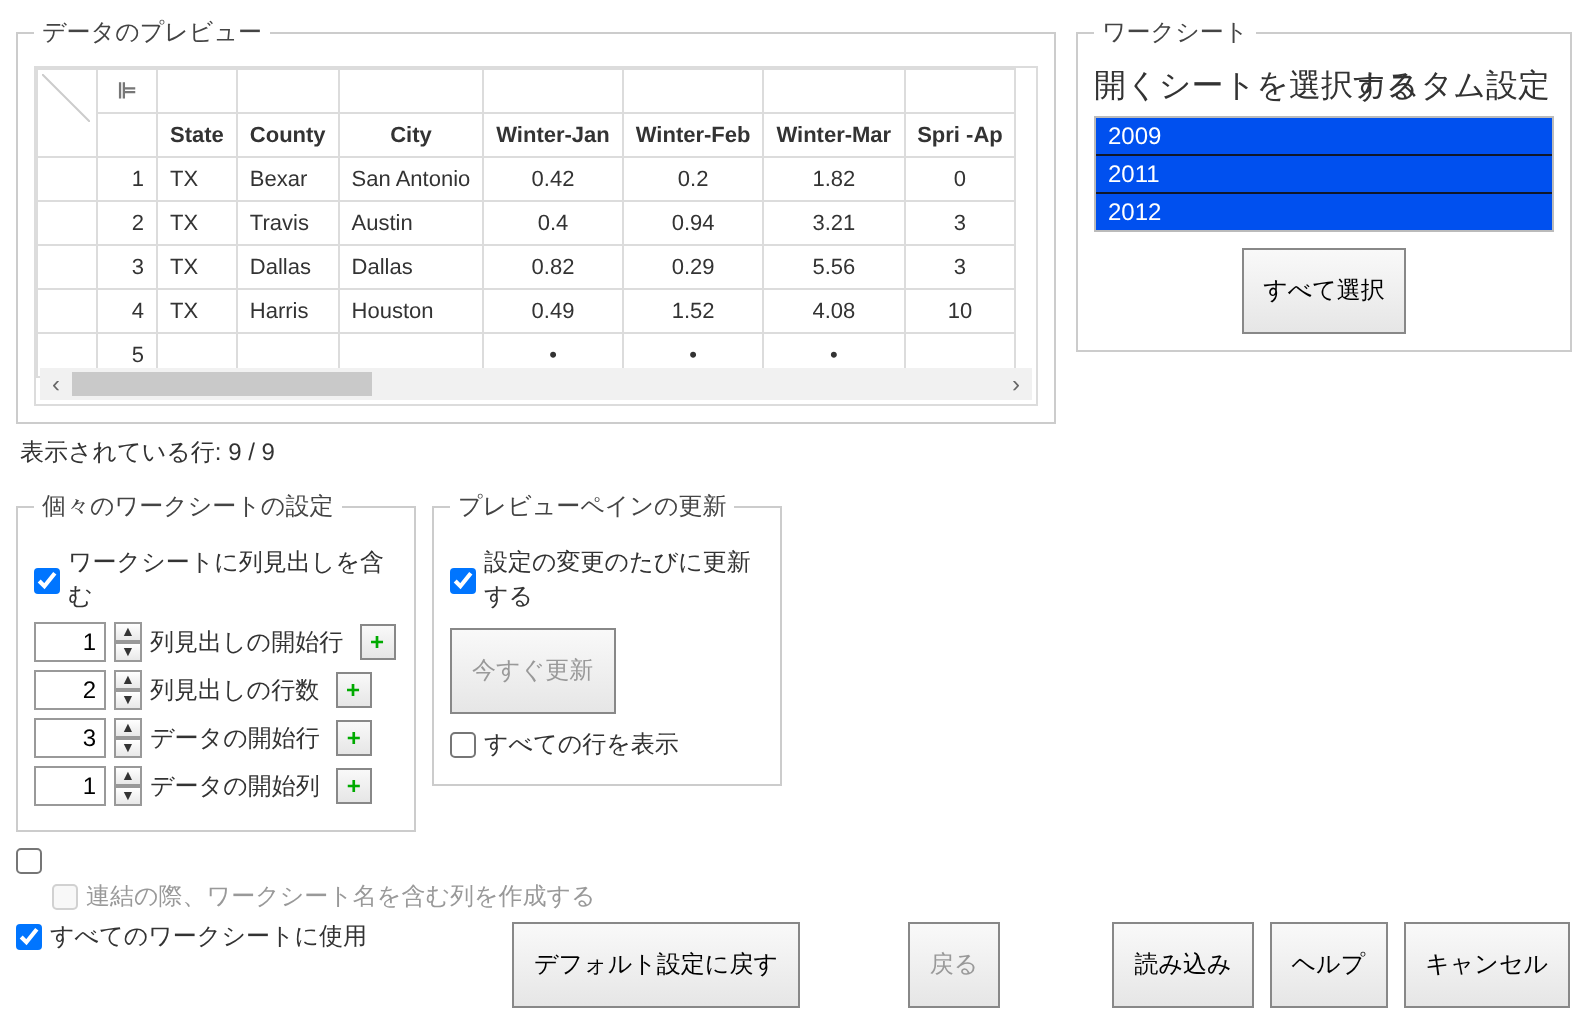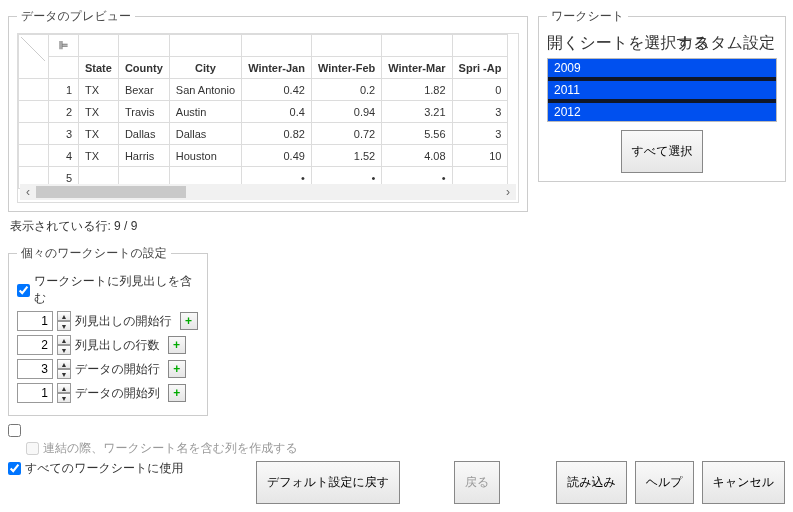--- a/index.html
+++ b/index.html
@@ -6,29 +6,29 @@
 body{margin:0;padding:8px;font-family:"Meiryo UI","MS UI Gothic",sans-serif;font-size:12px;background:#fff;color:#333;width:793px;height:512px;position:relative}
 fieldset{border:1px solid #ccc;padding:8px;margin:0}
 legend{font-size:12px;padding:0 4px;color:#444}
 .top{display:flex;gap:10px;align-items:flex-start}
 .preview{flex:0 0 520px}
 .ws{flex:0 0 248px}
 .tbl-wrap{width:100%;height:170px;overflow:auto;border:1px solid #dcdcdc;position:relative;background:#fff}
 table.data{border-collapse:collapse;font-size:11px;table-layout:fixed}
 table.data th,table.data td{border:1px solid #dcdcdc;padding:4px 6px;white-space:nowrap;text-align:left;background:#fff;height:22px}
 table.data th{font-weight:bold;text-align:center}
-table.data td.num{text-align:right}
+table.data td.num{text-align:center}
 table.data td.rownum{text-align:right;background:#fff;color:#333}
 table.data th.corner{background:#fff;position:relative}
 th.corner svg{position:absolute;top:2px;left:2px}
 .sort-ico{text-align:center;color:#777}
 .ws-head{display:flex;gap:12px;margin-bottom:4px;font-size:16px}
 .ws-head span:last-child{position:absolute;right:10px}
 .ws-list{border:1px solid #bbb;width:100%}
-.ws-list div{background:#0050ef;color:#fff;padding:2px 6px;font-size:12px;border-bottom:4px solid #0f172a}
+.ws-list div{background:#0050ef;color:#fff;padding:2px 6px;font-size:12px;border-bottom:1px solid #0f172a}
 .ws-list div:last-child{border-bottom:none}
 .ws-btn{text-align:center;margin-top:8px}
 button{font-family:Liberation Sans, sans-serif;font-size:12px;padding:12px 10px;border:1px solid #888;background:linear-gradient(#f9f9f9,#e6e6e6);cursor:pointer}
 button:disabled{color:#999}
 .rows-shown{margin:6px 0 10px 2px}
 .mid{display:flex;gap:8px;align-items:flex-start}
 .chk{display:flex;align-items:center;gap:4px;margin:3px 0}
 input[type=checkbox]{margin:0}
 .sp-row{display:flex;align-items:center;gap:4px;margin:4px 0}
 .sp-input{width:36px;height:20px;border:1px solid #999;text-align:right;padding:0 4px;font-size:12px}
@@ -103,21 +103,21 @@
 <td class="num">3.21</td>
 <td class="num">3</td>
             </tr>
             <tr>
               <td class="rownum"></td>
 <td class="rownum">3</td>
 <td>TX</td>
 <td>Dallas</td>
 <td>Dallas</td>
 <td class="num">0.82</td>
-<td class="num">0.72</td>
+<td class="num">0.29</td>
 <td class="num">5.56</td>
 <td class="num">3</td>
             </tr>
             <tr>
               <td class="rownum"></td>
 <td class="rownum">4</td>
 <td>TX</td>
 <td>Harris</td>
 <td>Houston</td>
 <td class="num">0.49</td>
@@ -205,20 +205,32 @@
 <div class="sp-btns">
             <div>▲</div>
             <div>▼</div>
           </div>
 <span>データの開始列</span>
 <div class="plus">+</div>
         </div>
       </div>
 </fieldset>
 
+<fieldset style="width:175px">
+<legend>プレビューペインの更新</legend>
+<label class="chk">
+        <input type="checkbox" checked="" style="">
+        <span>設定の変更のたびに更新する</span>
+      </label>
+<button disabled="" style="margin:4px 0">今すぐ更新</button>
+<label class="chk">
+        <input type="checkbox" style="">
+        <span>すべての行を表示</span>
+      </label>
+</fieldset>
 </div>
 
 <div class="bottom-chks">
 <label class="chk">
       <input type="checkbox" style="">
     </label>
 <label class="chk d">
       <input type="checkbox" disabled="" style="">
       <span>連結の際、ワークシート名を含む列を作成する</span>
     </label>

